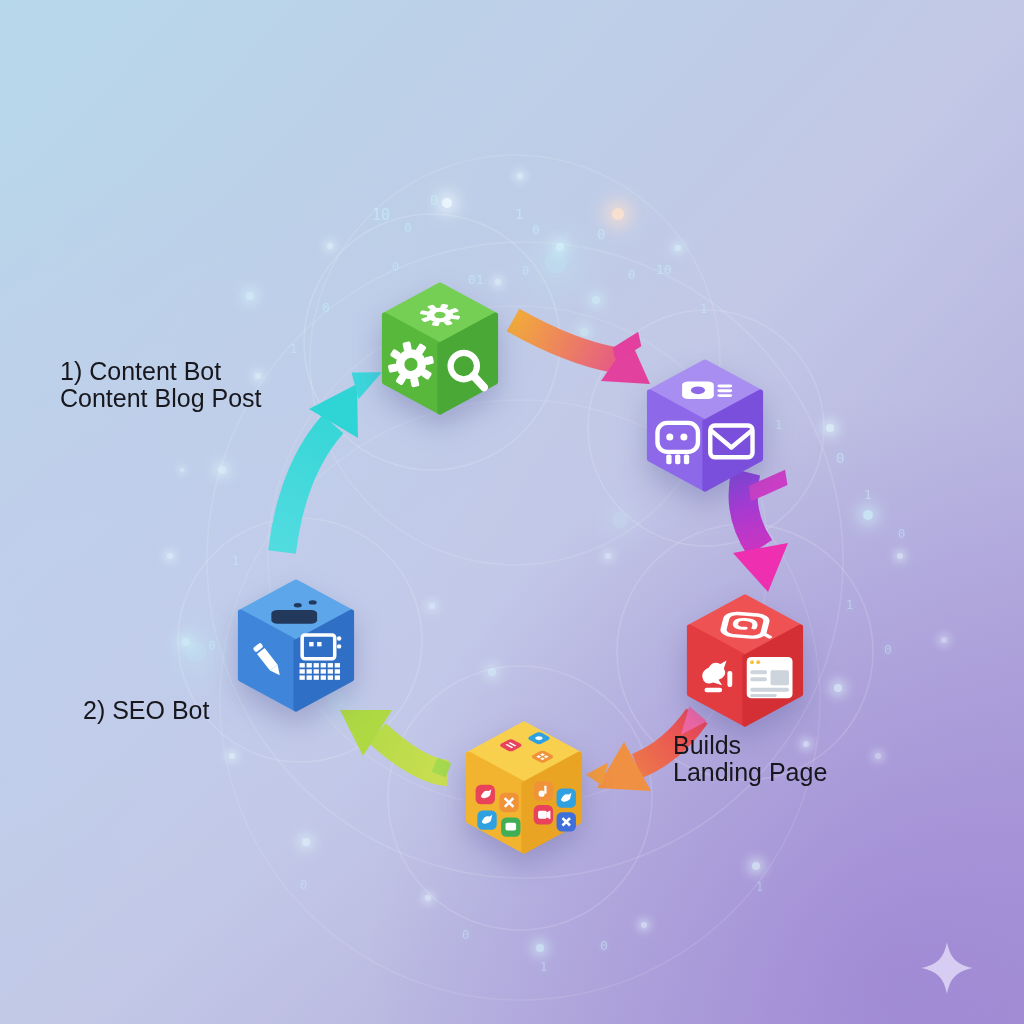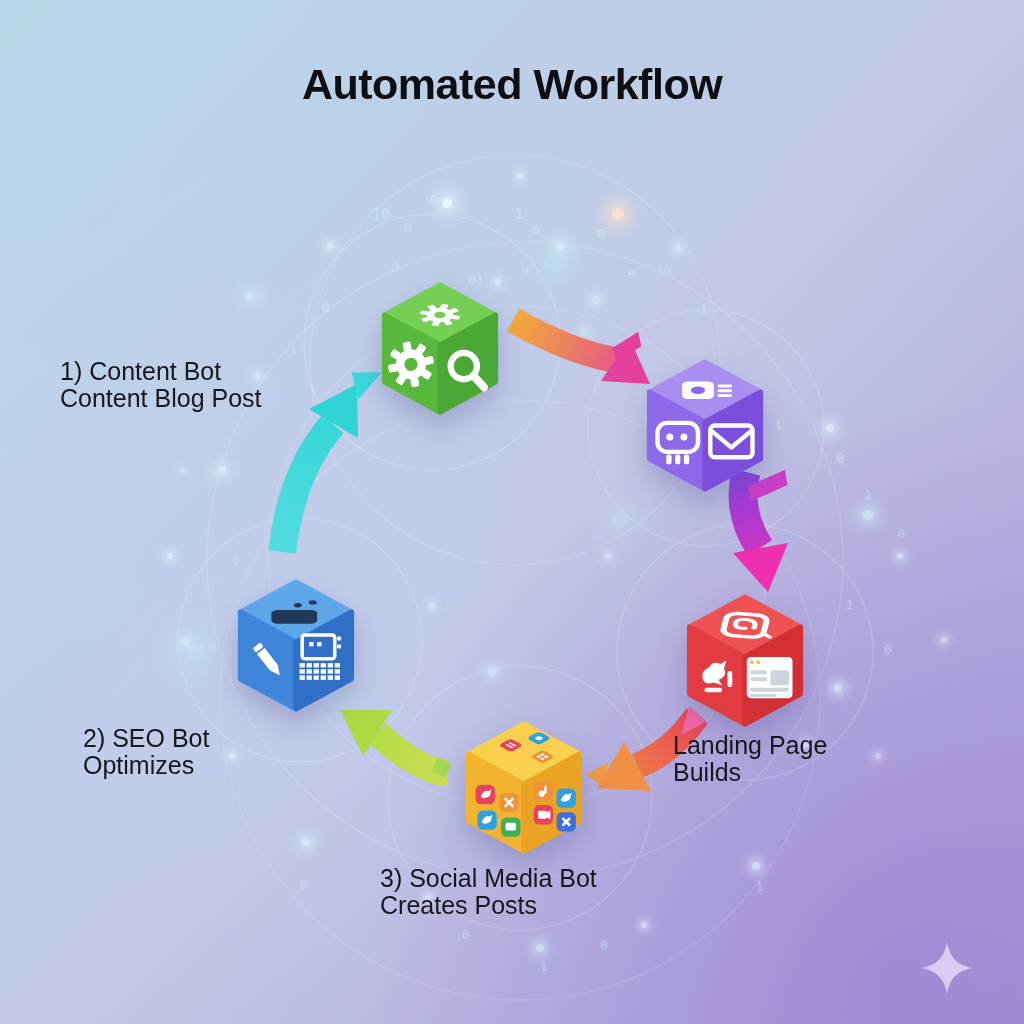--- a/index.html
+++ b/index.html
@@ -14,21 +14,21 @@
   .layer{position:absolute;left:0;top:0;width:1024px;height:1024px;pointer-events:none;}
   #page-title{
     position:absolute;left:0;top:60px;width:1024px;text-align:center;
     font-size:43px;font-weight:700;color:#0e0e13;letter-spacing:-.5px;
   }
   .step-label{
     position:absolute;text-align:left;font-size:25px;line-height:27px;color:#17171d;
   }
   .step-label span{display:block;}
   .label-1{left:60px;top:358px;width:260px;}
-  .label-2{left:83px;top:725px;width:260px;}
+  .label-2{left:83px;top:697px;width:260px;}
   .label-3{left:380px;top:865px;width:280px;}
   .label-4{left:673px;top:732px;width:260px;}
   .label-5{left:743px;top:349px;width:260px;}
   .cube{position:absolute;width:132px;height:141px;filter:drop-shadow(0 13px 14px rgba(85,85,150,.33));}
   .cube svg{width:100%;height:100%;display:block;}
   .cube-1{left:374px;top:278px;}
   .cube-5{left:639px;top:355px;}
   .cube-4{left:679px;top:590px;}
   .cube-3{left:458px;top:717px;}
   .cube-2{left:230px;top:575px;}
@@ -121,21 +121,20 @@
       <span class="bdigit" style="left: 290px; top: 342px; font-size: 12px; opacity: 0.45;">1</span>
       <span class="bdigit" style="left: 208px; top: 638px; font-size: 13px; opacity: 0.45;">0</span>
       <span class="bdigit" style="left: 232px; top: 554px; font-size: 12px; opacity: 0.45;">1</span>
       <span class="bdigit" style="left: 600px; top: 938px; font-size: 13px; opacity: 0.5;">0</span>
       <span class="bdigit" style="left: 462px; top: 928px; font-size: 12px; opacity: 0.45;">0</span>
       <span class="bdigit" style="left: 540px; top: 960px; font-size: 12px; opacity: 0.45;">1</span>
       <span class="bdigit" style="left: 756px; top: 880px; font-size: 12px; opacity: 0.4;">1</span>
       <span class="bdigit" style="left: 300px; top: 878px; font-size: 12px; opacity: 0.4;">0</span>
     </div>
 
-  <div id="page-title">Automated Workflow</div>
 
   <svg class="layer" viewBox="0 0 1024 1024">
     <defs>
       <linearGradient id="ga1" gradientUnits="userSpaceOnUse" x1="516" y1="322" x2="648" y2="384">
         <stop offset="0" stop-color="#f2a83c"></stop>
         <stop offset="1" stop-color="#e2419d"></stop>
       </linearGradient>
       <linearGradient id="ga2" gradientUnits="userSpaceOnUse" x1="746" y1="472" x2="768" y2="590">
         <stop offset="0" stop-color="#8a3fe0"></stop>
         <stop offset="1" stop-color="#ed2fb0"></stop>
@@ -377,28 +376,23 @@
       </g>
     </svg>
   </div>
 
   <div class="step-label label-1">
     <span>1) Content Bot</span>
     <span>Content Blog Post</span>
   </div>
   <div class="step-label label-2">
     <span>2) SEO Bot</span>
-    <span>Optimizes</span>
-  </div>
-  <div class="step-label label-3">
-    <span>3) Social Media Bot</span>
-    <span>Creates Posts</span>
   </div>
   <div class="step-label label-4">
+    <span>Builds</span>
     <span>Landing Page</span>
-    <span>Builds</span>
   </div>
 
   <svg id="sparkle" viewBox="0 0 64 64">
     <path d="M32 6 C35 22 42 29 58 32 C42 35 35 42 32 58 C29 42 22 35 6 32 C22 29 29 22 32 6 Z" opacity=".9" fill="#ddd3f4"></path>
   </svg>
 
 </div>
 
 </body></html>

